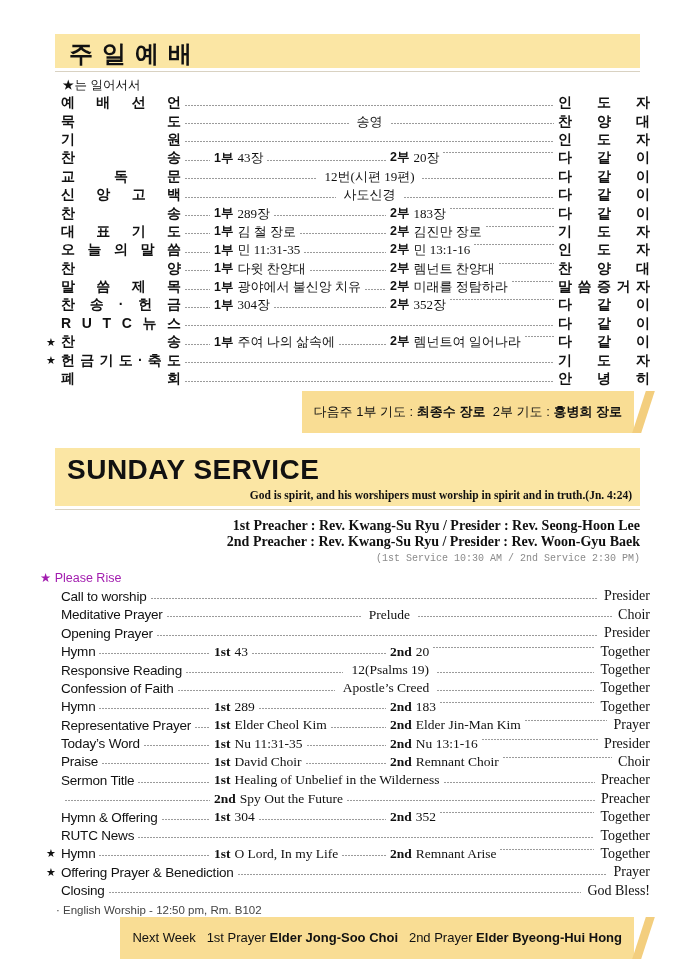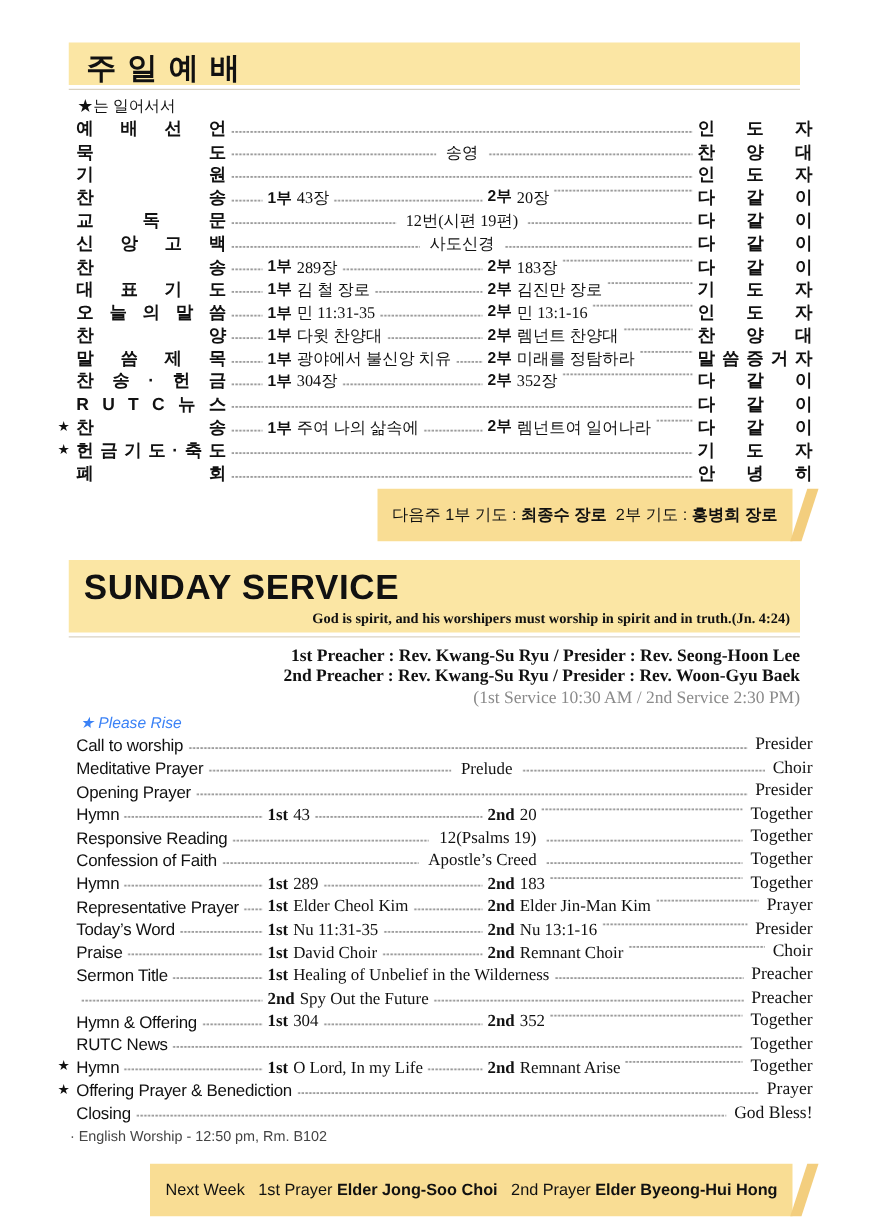--- a/index.html
+++ b/index.html
@@ -15,23 +15,23 @@
   .kr-banner{height:34px;}
   .kr-title{position:absolute;left:14px;top:4px;font-size:24px;font-weight:bold;letter-spacing:9px;white-space:nowrap;}
   .kr-verse{position:absolute;right:10px;bottom:4px;font-size:11.5px;font-weight:bold;white-space:nowrap;}
   .en-banner{height:58px;margin-top:15px;}
   .en-title{position:absolute;left:12px;top:6px;font-size:28px;font-weight:bold;letter-spacing:.5px;white-space:nowrap;}
   .en-verse{position:absolute;right:8px;bottom:5px;font-family:"Liberation Serif",serif;font-weight:bold;font-size:11.5px;white-space:nowrap;}
   .hairline{height:1px;background:#d9d2c2;margin:3px 60px 0 55px;}
   .info{text-align:right;margin:8px 60px 0 0;font-size:13.5px;font-weight:bold;line-height:15px;}
   .en-info{font-family:"Liberation Serif",serif;font-size:14px;line-height:16px;}
   .timeline{font-weight:normal;color:#555;font-size:12px;margin-top:1px;}
-  .en-info .timeline{font-family:Liberation Serif, serif;color:#8a8a8a;font-size:14px;}
+  .en-info .timeline{font-family:Liberation Mono, monospace;color:#8a8a8a;font-size:10px;}
   .rise{margin:5px 0 2px 62px;font-size:12.5px;height:15px;}
-  .en-rise{color:#3b82f6;margin-left:64px;margin-top:3px;font-style:italic;}
+  .en-rise{color:#a21caf;margin-left:40px;margin-top:3px;}
   .rows{margin:0 50px 0 46px;}
   .row{display:flex;align-items:center;height:18.4px;}
   .star{width:15px;flex:none;font-size:11px;line-height:1;}
   .leftAB,.leftC{display:flex;align-items:center;flex:none;}
   .leftC{width:168px;}
   .klabel{width:120px;flex:none;font-weight:bold;font-size:14px;}
   .elabel{font-size:13.5px;letter-spacing:-0.2px;white-space:nowrap;}
   .just{display:flex;justify-content:space-between;}
   .mid{flex:1;display:flex;align-items:center;min-width:0;}
   .lead{flex:1;min-width:6px;height:3px;margin:0 4px;position:relative;top:2px;
@@ -43,21 +43,21 @@
   .kp{font-weight:bold;font-size:12.5px;white-space:nowrap;}
   .kv{font-family:"Liberation Serif",serif;font-size:13px;margin-left:4px;white-space:nowrap;}
   .en-rows .kp{font-family:"Liberation Serif",serif;font-size:13.5px;}
   .en-rows .kv{font-size:13.5px;}
   .center{font-family:"Liberation Serif",serif;font-size:13px;padding:0 4px;white-space:nowrap;}
   .en-rows .center{font-size:13.5px;}
   .kright{width:92px;flex:none;font-weight:bold;font-size:14px;}
   .eright{flex:none;font-family:"Liberation Serif",serif;font-size:14px;white-space:nowrap;padding-left:2px;}
   .note{margin:4px 0 0 56px;font-size:11.5px;color:#444;height:13px;}
   .barwrap{display:flex;justify-content:flex-end;align-items:stretch;margin:3px 52px 0 0;}
-  .en-barwrap{margin-top:14px;}
+  .en-barwrap{margin-top:0;}
   .bar{background:var(--highlight);padding:13px 12px;font-size:13px;white-space:nowrap;line-height:16px;}
   .bar span,.bar b{white-space:pre;}
   .flag{width:9px;background:var(--flag);transform:skewX(-18deg);margin-left:5px;}
 </style>
 </head>
 <body>
 
 <div class="page">
 
   <section>

